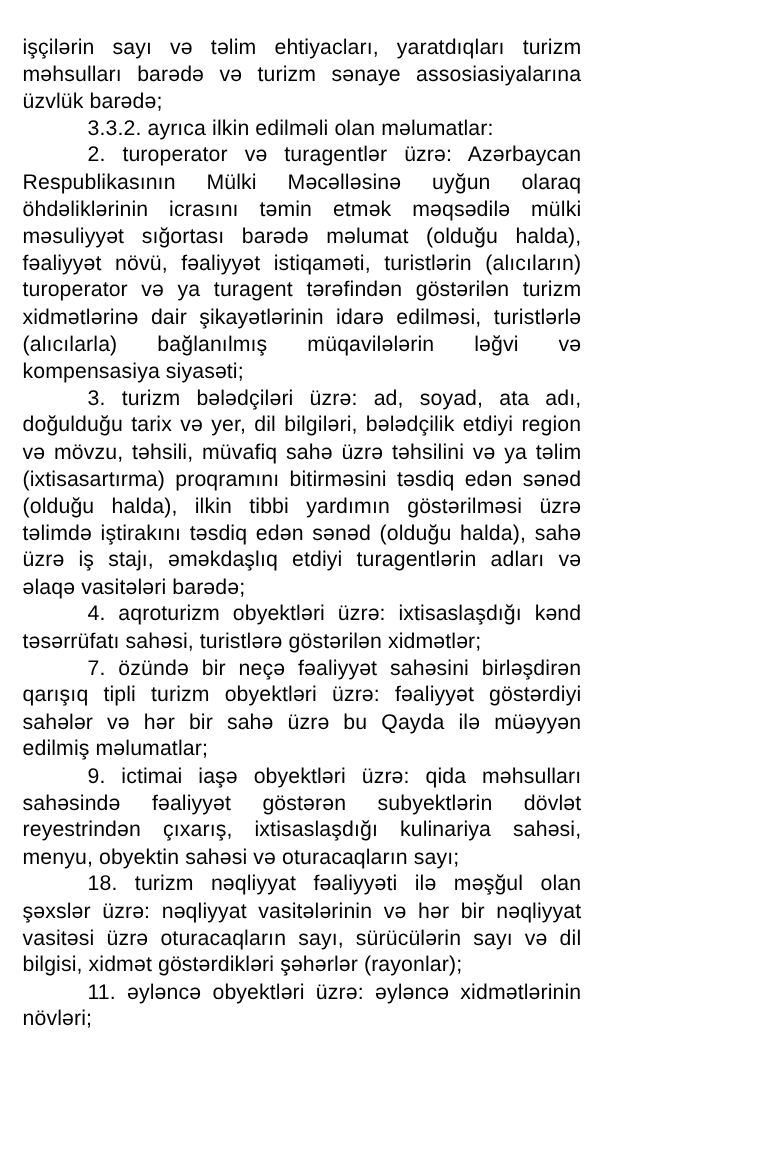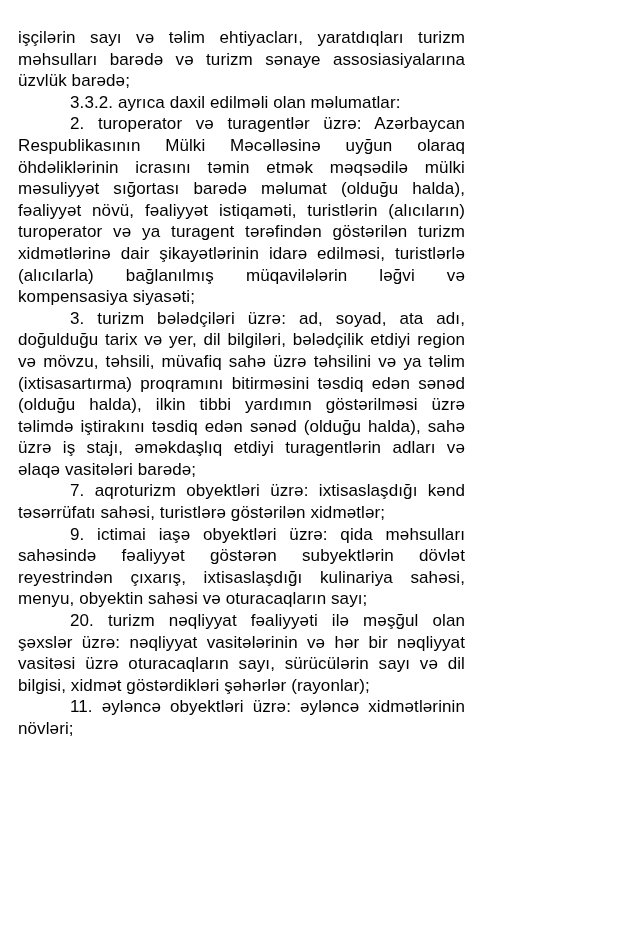--- a/index.html
+++ b/index.html
@@ -32,21 +32,22 @@
   .doc-body p.indent {
     text-indent: 52px;
   }
 </style>
 </head>
 <body>
 
 <div class="page">
   <div class="doc-body">
     <p>işçilərin sayı və təlim ehtiyacları, yaratdıqları turizm məhsulları barədə və turizm sənaye assosiasiyalarına üzvlük barədə;</p>
-    <p class="indent">3.3.2. ayrıca daxil edilməli olan məlumatlar:</p>
+    <p class="indent">3.3.2. ayrıca ilkin edilməli olan məlumatlar:</p>
     <p class="indent">2. turoperator və turagentlər üzrə: Azərbaycan Respublikasının Mülki Məcəlləsinə uyğun olaraq öhdəliklərinin icrasını təmin etmək məqsədilə mülki məsuliyyət sığortası barədə məlumat (olduğu halda), fəaliyyət növü, fəaliyyət istiqaməti, turistlərin (alıcıların) turoperator və ya turagent tərəfindən göstərilən turizm xidmətlərinə dair şikayətlərinin idarə edilməsi, turistlərlə (alıcılarla) bağlanılmış müqavilələrin ləğvi və kompensasiya siyasəti;</p>
     <p class="indent">3. turizm bələdçiləri üzrə: ad, soyad, ata adı, doğulduğu tarix və yer, dil bilgiləri, bələdçilik etdiyi region və mövzu, təhsili, müvafiq sahə üzrə təhsilini və ya təlim (ixtisasartırma) proqramını bitirməsini təsdiq edən sənəd (olduğu halda), ilkin tibbi yardımın göstərilməsi üzrə təlimdə iştirakını təsdiq edən sənəd (olduğu halda), sahə üzrə iş stajı, əməkdaşlıq etdiyi turagentlərin adları və əlaqə vasitələri barədə;</p>
-    <p class="indent">7. aqroturizm obyektləri üzrə: ixtisaslaşdığı kənd təsərrüfatı sahəsi, turistlərə göstərilən xidmətlər;</p>
+    <p class="indent">4. aqroturizm obyektləri üzrə: ixtisaslaşdığı kənd təsərrüfatı sahəsi, turistlərə göstərilən xidmətlər;</p>
+    <p class="indent">7. özündə bir neçə fəaliyyət sahəsini birləşdirən qarışıq tipli turizm obyektləri üzrə: fəaliyyət göstərdiyi sahələr və hər bir sahə üzrə bu Qayda ilə müəyyən edilmiş məlumatlar;</p>
     <p class="indent">9. ictimai iaşə obyektləri üzrə: qida məhsulları sahəsində fəaliyyət göstərən subyektlərin dövlət reyestrindən çıxarış, ixtisaslaşdığı kulinariya sahəsi, menyu, obyektin sahəsi və oturacaqların sayı;</p>
-    <p class="indent">20. turizm nəqliyyat fəaliyyəti ilə məşğul olan şəxslər üzrə: nəqliyyat vasitələrinin və hər bir nəqliyyat vasitəsi üzrə oturacaqların sayı, sürücülərin sayı və dil bilgisi, xidmət göstərdikləri şəhərlər (rayonlar);</p>
+    <p class="indent">18. turizm nəqliyyat fəaliyyəti ilə məşğul olan şəxslər üzrə: nəqliyyat vasitələrinin və hər bir nəqliyyat vasitəsi üzrə oturacaqların sayı, sürücülərin sayı və dil bilgisi, xidmət göstərdikləri şəhərlər (rayonlar);</p>
     <p class="indent">11. əyləncə obyektləri üzrə: əyləncə xidmətlərinin növləri;</p>
   </div>
 </div>
 
 </body></html>

